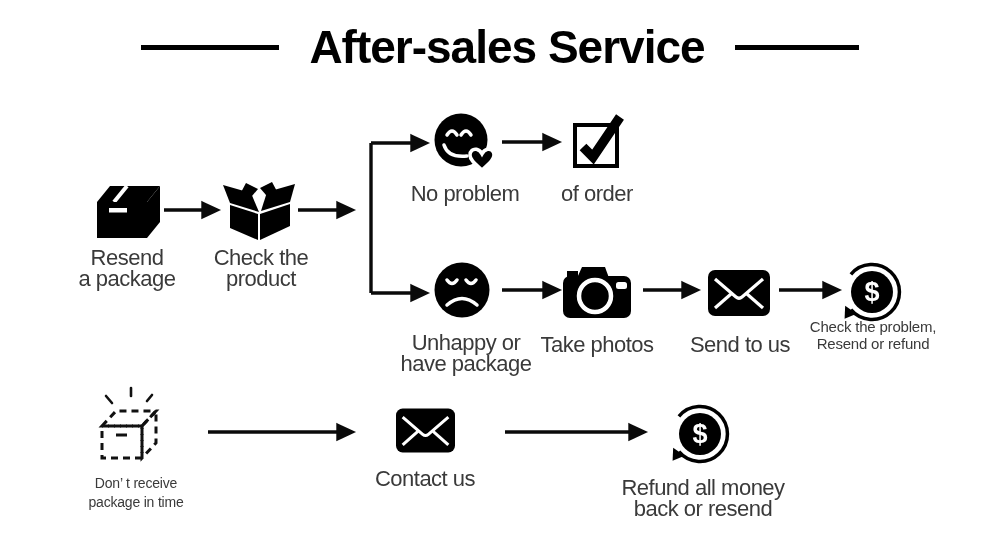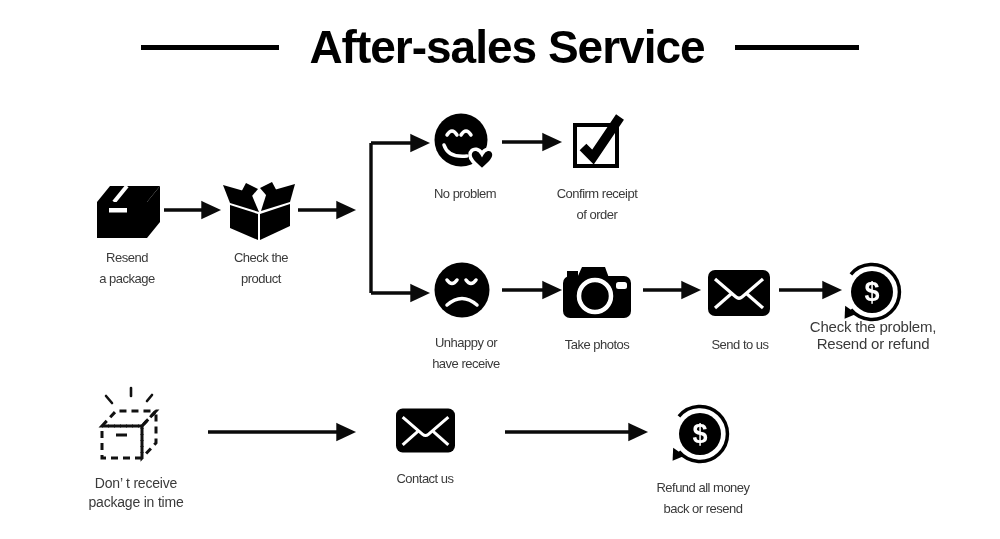--- a/index.html
+++ b/index.html
@@ -10,21 +10,21 @@
   
   .title-row { position:absolute; top:20px; left:0; right:0;
     display:flex; align-items:center; justify-content:center; gap:30px; }
   .title-line { height:5px; background:#000; }
   .title-line.left  { width:138px; }
   .title-line.right { width:124px; }
   .title-text { font-size:46px; line-height:54px; font-weight:bold;
     color:#000; letter-spacing:-1px; white-space:nowrap; }
   
   .label { position:absolute; transform:translateX(-50%); text-align:center;
-    color:#3a3a3a; font-size:13px; line-height:21px; letter-spacing:-0.5px;
+    color:#3a3a3a; font-size:22px; line-height:21px; letter-spacing:-0.5px;
     white-space:nowrap; }
   .label.small  { font-size:15px;   line-height:17px; letter-spacing:-0.2px; }
   .label.small2 { font-size:14px; line-height:19px; letter-spacing:-0.2px; }
   .icon, .arrows { position:absolute; }
   .arrows { left:0; top:0; }
 </style>
 </head>
 <body>
 
 <div class="canvas">
@@ -184,27 +184,26 @@
   <div class="label" style="left:261px;top:247px">
     <div>Check the</div>
     <div>product</div>
   </div>
 
   <div class="label" style="left:465px;top:183px">
     <div>No problem</div>
   </div>
 
   <div class="label" style="left:597px;top:183px">
-    <div>Confirm receipt</div>
     <div>of order</div>
   </div>
 
   <div class="label" style="left:466px;top:332px">
     <div>Unhappy or</div>
-    <div>have receive</div>
+    <div>have package</div>
   </div>
 
   <div class="label" style="left:597px;top:334px">
     <div>Take photos</div>
   </div>
 
   <div class="label" style="left:740px;top:334px">
     <div>Send to us</div>
   </div>
 

